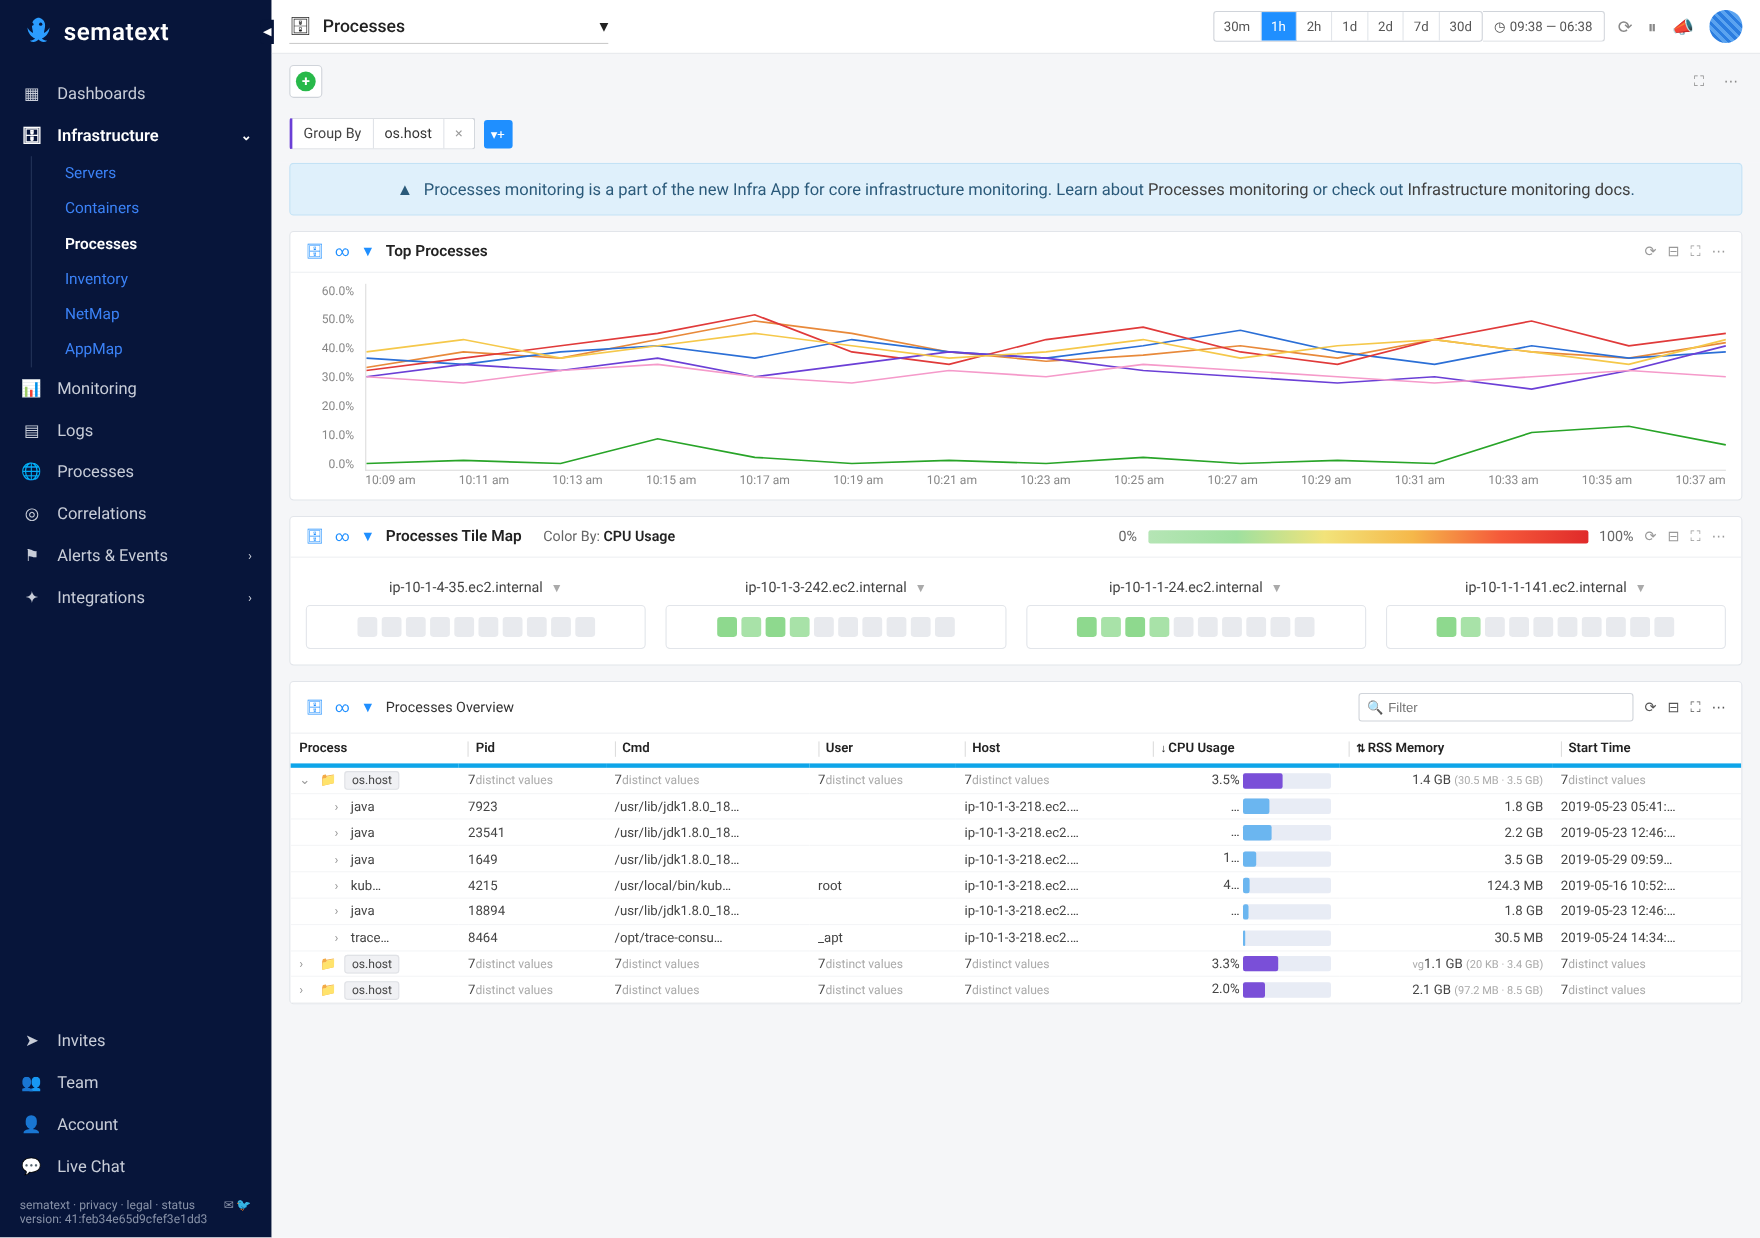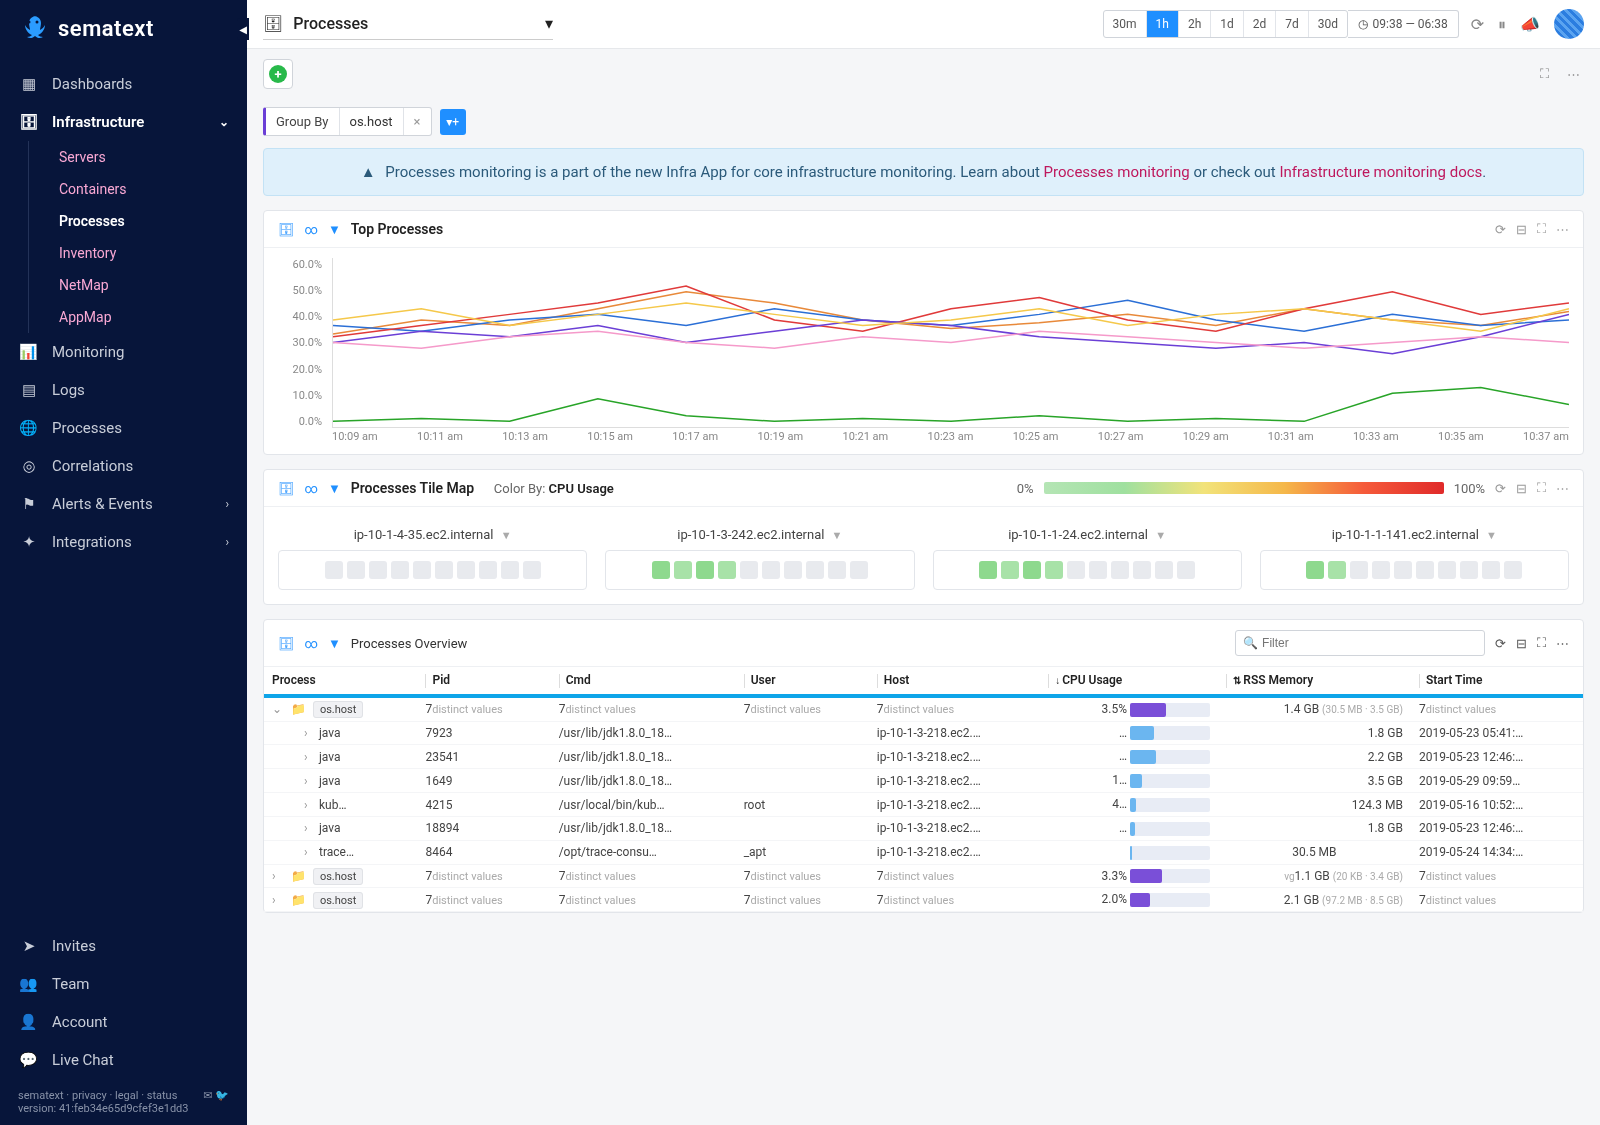--- a/index.html
+++ b/index.html
@@ -11,21 +11,21 @@
 .logo-row { display: flex; align-items: center; padding: 14px 18px; position: relative; }
 .logo-octo { color: #2b9cff; margin-right: 10px; }
 .logo-text { color: #fff; font-size: 22px; font-weight: 600; letter-spacing: .5px; }
 .collapse-tab { position: absolute; right: -2px; top: 18px; width: 12px; height: 22px; background: #07153a; border-radius: 3px 0 0 3px; display:flex; align-items:center; justify-content:center; color:#fff; font-size:10px;}
 .nav { flex: 1; overflow-y: auto; padding-top: 8px; }
 .nav-item { display: flex; align-items: center; padding: 10px 18px; cursor: pointer; color: #c8cdd8; font-size: 15px; }
 .nav-item.active-parent { color: #fff; font-weight: 600; }
 .nav-item .ico { width: 22px; margin-right: 12px; display:inline-flex; align-items:center; justify-content:center; }
 .nav-item .chev { margin-left: auto; font-size: 12px; }
 .subnav { padding-left: 20px; border-left: 1px solid #233258; margin-left: 28px; }
-.subnav .sub { padding: 8px 10px; font-size: 14px; cursor: pointer; color: #f9a8d4; }
+.subnav .sub { padding: 8px 10px; font-size: 14px; cursor: pointer; color: #3b82f6; }
 .subnav .sub.active { color: #fff; font-weight: 600; }
 .nav-footer { padding: 10px 18px; font-size: 11px; color: #8892a8; }
 .nav-footer .social { float: right; }
 
 
 .main { flex: 1; display: flex; flex-direction: column; overflow: hidden; background: #fff; }
 .topbar { display: flex; align-items: center; padding: 8px 16px; border-bottom: 1px solid #e6e8eb; background: #fff; gap: 12px; }
 .app-select { display:flex; align-items:center; border-bottom:1px solid #ccc; padding:6px 0; width:290px; font-size:16px; font-weight:500; color:#222; }
 .app-select .ai { margin-right:10px; }
 .app-select .caret { margin-left:auto; }
@@ -48,21 +48,21 @@
 .filter-row { display:flex; align-items:center; padding:8px 16px 12px; background:#f5f6f8; gap:8px; }
 .groupby-pill { display:flex; align-items:center; border:1px solid #d0d4da; border-left:3px solid #6b3fd6; border-radius:3px; background:#fff; }
 .groupby-pill .lbl { padding:6px 10px; color:#444; }
 .groupby-pill .val { padding:6px 10px; border-left:1px solid #e0e3e8; color:#333; }
 .groupby-pill .x { padding:6px 10px; color:#999; cursor:pointer; border-left:1px solid #e0e3e8; }
 .add-filter { width:26px; height:26px; border-radius:3px; background:#1f8fff; color:#fff; display:flex; align-items:center; justify-content:center; font-size:12px; cursor:pointer; }
 
 .content { flex:1; overflow-y:auto; padding:0 16px 16px; background:#f5f6f8; }
 
 .alert-banner { background:#dff0fb; border:1px solid #c3e2f5; border-radius:4px; padding:14px 18px; color:#2b5a7a; font-size:15px; margin-bottom:14px; text-align:center; }
-.alert-banner a { color:#be185d; text-decoration:none; }
+.alert-banner a { color:#404040; text-decoration:none; }
 .alert-banner .warn { margin-right:6px; }
 
 .card { background:#fff; border:1px solid #e2e5ea; border-radius:4px; margin-bottom:14px; }
 .card-head { display:flex; align-items:center; padding:10px 14px; border-bottom:1px solid #eef0f3; gap:10px; }
 .card-head .ci { color:#1f8fff; cursor:pointer; }
 .card-head .ct { font-weight:600; font-size:14px; color:#222; }
 .card-head .grow { flex:1; }
 .card-head .ca { color:#999; cursor:pointer; }
 .card-head .meta { color:#666; font-size:13px; }
 .card-head .meta b { color:#222; font-weight:600; }
@@ -477,21 +477,21 @@
       <td style="text-align:right">1.8 GB</td>
       <td>2019-05-23 12:46:…</td>
                 </tr>
                 <tr>
       <td style="padding-left:40px"><span class="exp">›</span> trace…</td>
       <td>8464</td>
       <td>/opt/trace-consu…</td>
       <td>_apt</td>
       <td>ip-10-1-3-218.ec2.…</td>
       <td style="text-align:right"> <span class="cpu-bar"><span class="fill" style="width:3%"></span></span></td>
-      <td style="text-align:center">30.5 MB</td>
+      <td style="text-align:right">30.5 MB</td>
       <td>2019-05-24 14:34:…</td>
                 </tr>
                 <tr>
       <td><span class="exp">›</span> <span class="folder">📁</span> <span class="badge">os.host</span></td>
       <td>7<span class="distinct">distinct values</span></td>
       <td>7<span class="distinct">distinct values</span></td>
       <td>7<span class="distinct">distinct values</span></td>
       <td>7<span class="distinct">distinct values</span></td>
       <td style="text-align:right">3.3% <span class="cpu-bar"><span class="fill fillp" style="width:40%"></span></span></td>
       <td style="text-align:right"><span class="memsub">vg</span>1.1 GB <span class="memsub">(20 KB · 3.4 GB)</span></td>

